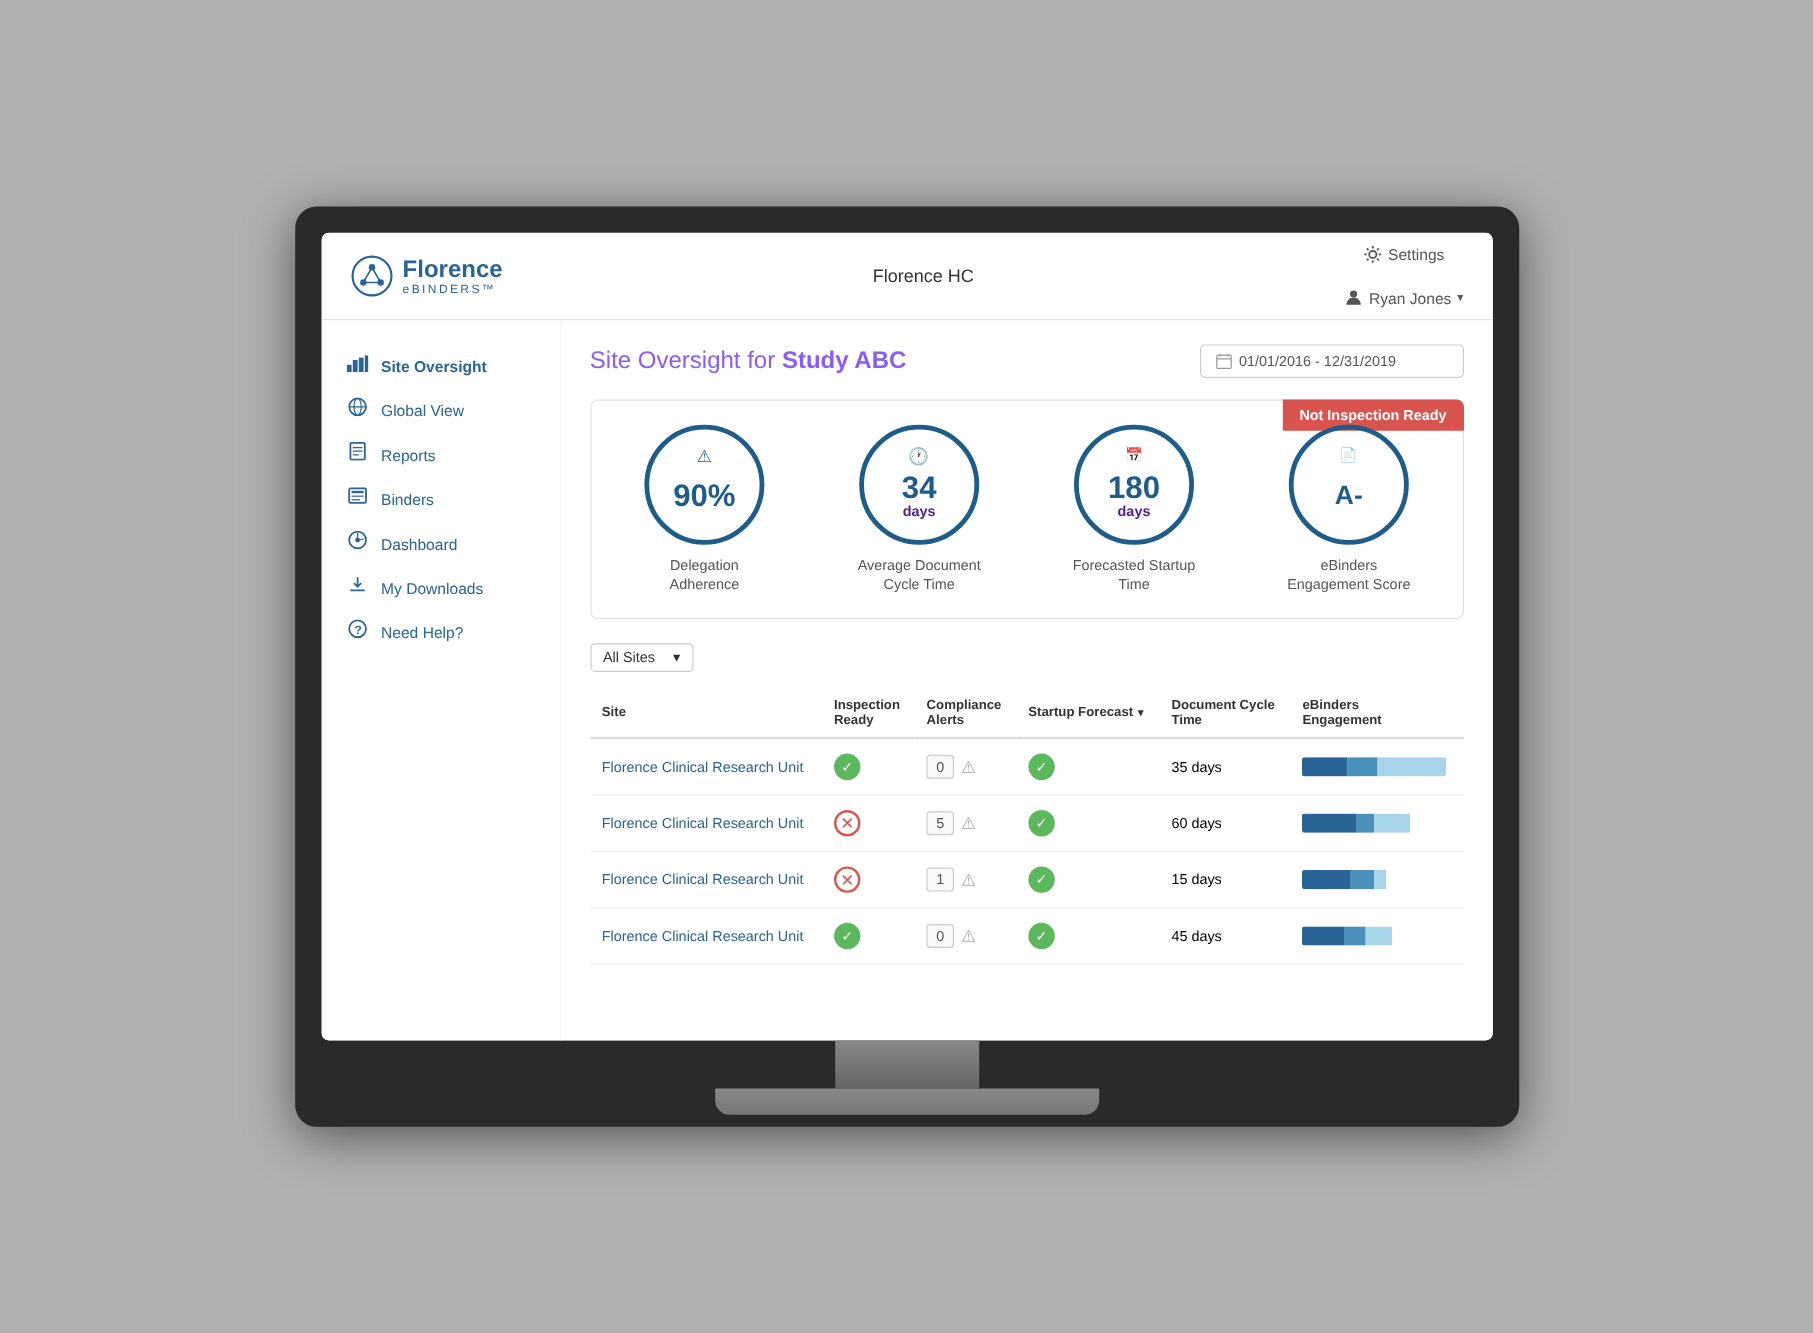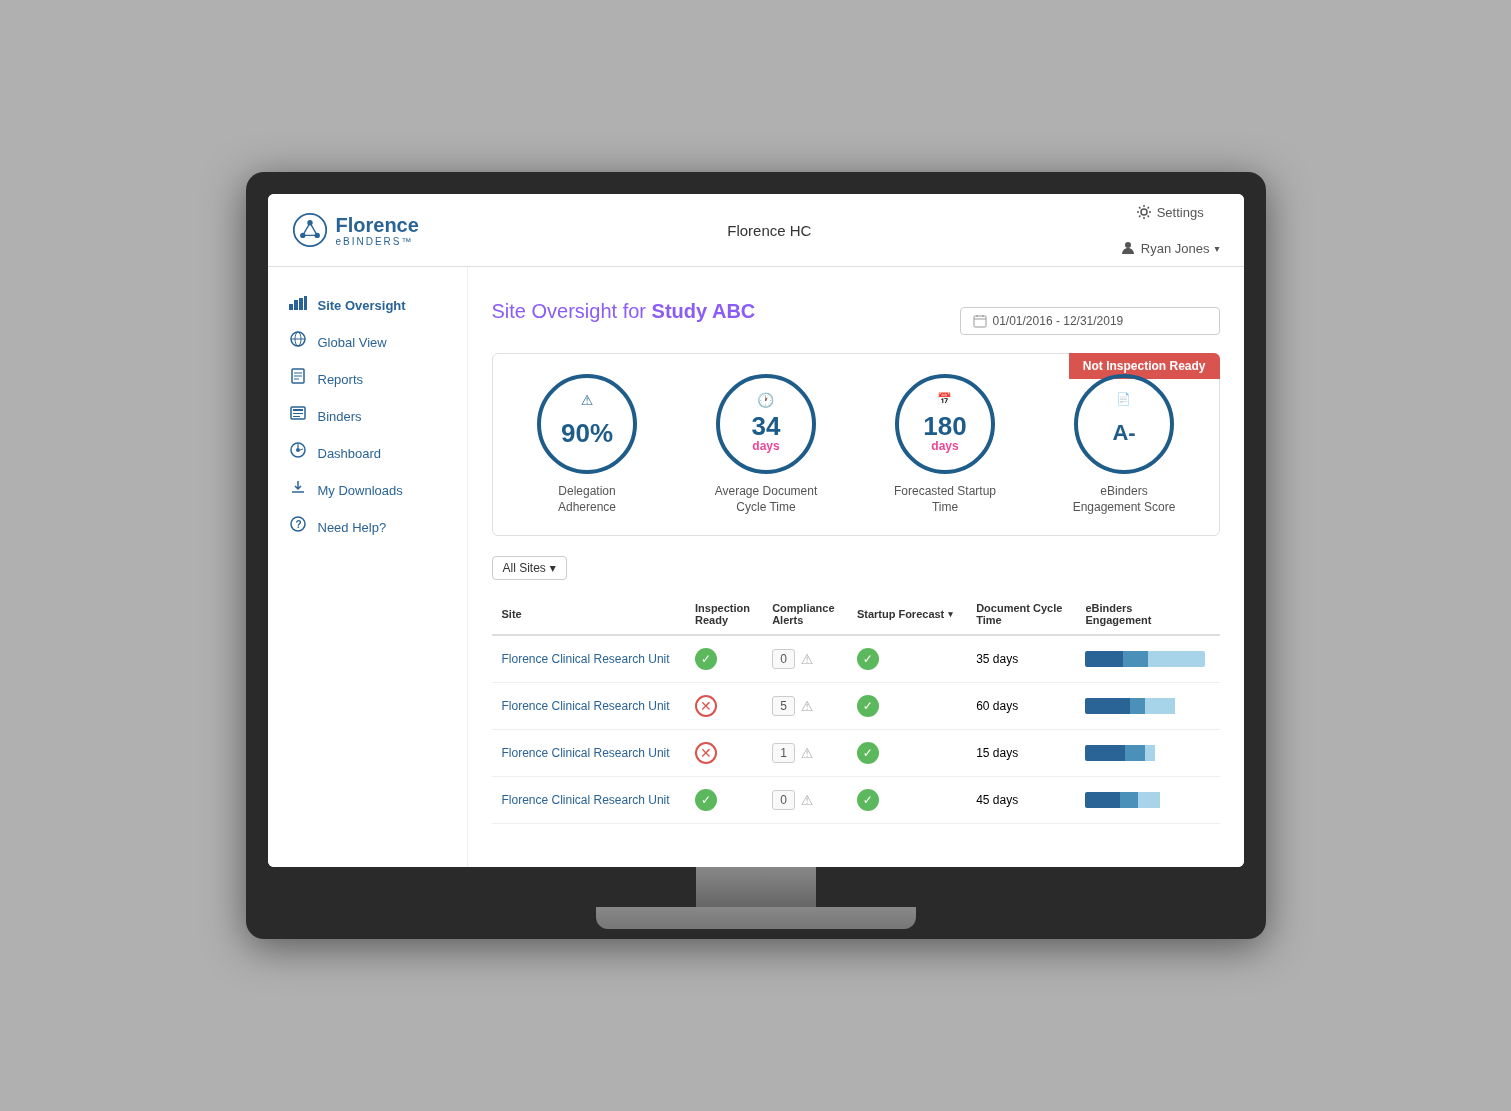--- a/index.html
+++ b/index.html
@@ -160,22 +160,21 @@
     }
     .date-range-input {
       display: flex;
       align-items: center;
       gap: 6px;
       border: 1px solid #ccc;
       border-radius: 4px;
       padding: 6px 12px;
       font-size: 12px;
       color: #555;
-      width: 260px;
-      margin-top: 20px;
+      width: 220px;
     }
 
     
     .summary-section {
       border: 1px solid #e0e0e0;
       border-radius: 6px;
       padding: 20px;
       margin-bottom: 20px;
       position: relative;
     }
@@ -219,42 +218,42 @@
       top: 14px;
     }
     .circle-metric .metric-value {
       font-size: 26px;
       font-weight: bold;
       color: #1e5c8a;
       line-height: 1;
     }
     .circle-metric .metric-unit {
       font-size: 12px;
-      color: #ec4899;
+      color: #4c1d95;
       font-weight: bold;
     }
     .card-label {
       font-size: 12px;
       color: #555;
       text-align: center;
       max-width: 110px;
       line-height: 1.3;
     }
 
     
     .filter-row {
       display: flex;
       align-items: center;
       gap: 6px;
       margin-bottom: 14px;
     }
     .filter-btn {
       display: flex;
       align-items: center;
-      gap: 4px;
+      gap: 15px;
       border: 1px solid #ccc;
       border-radius: 4px;
       padding: 4px 10px;
       font-size: 12px;
       color: #333;
       cursor: pointer;
       background: #fff;
       justify-content: space-between;
     }
 

